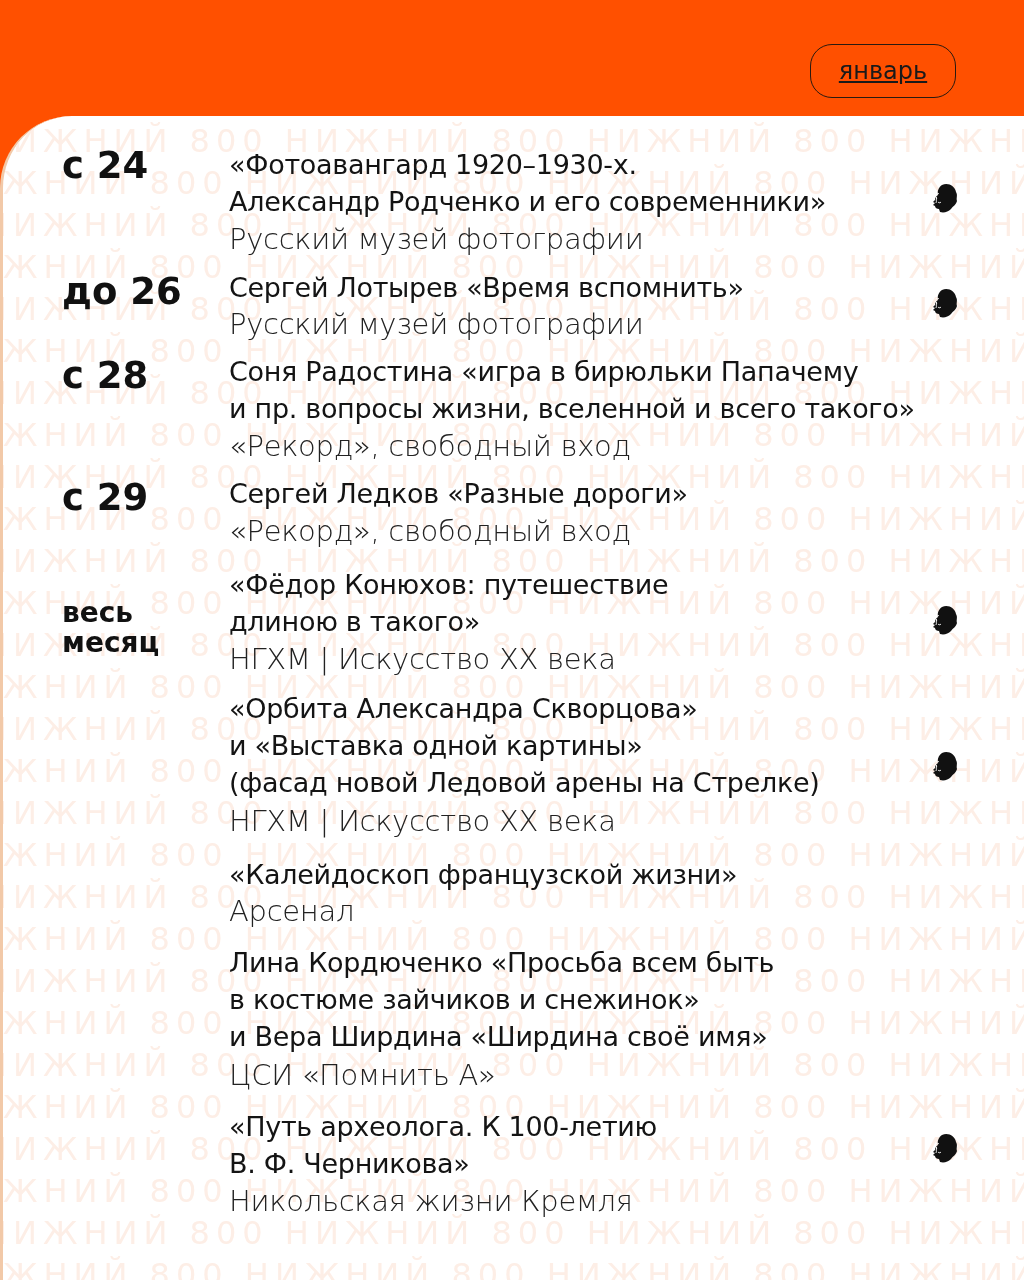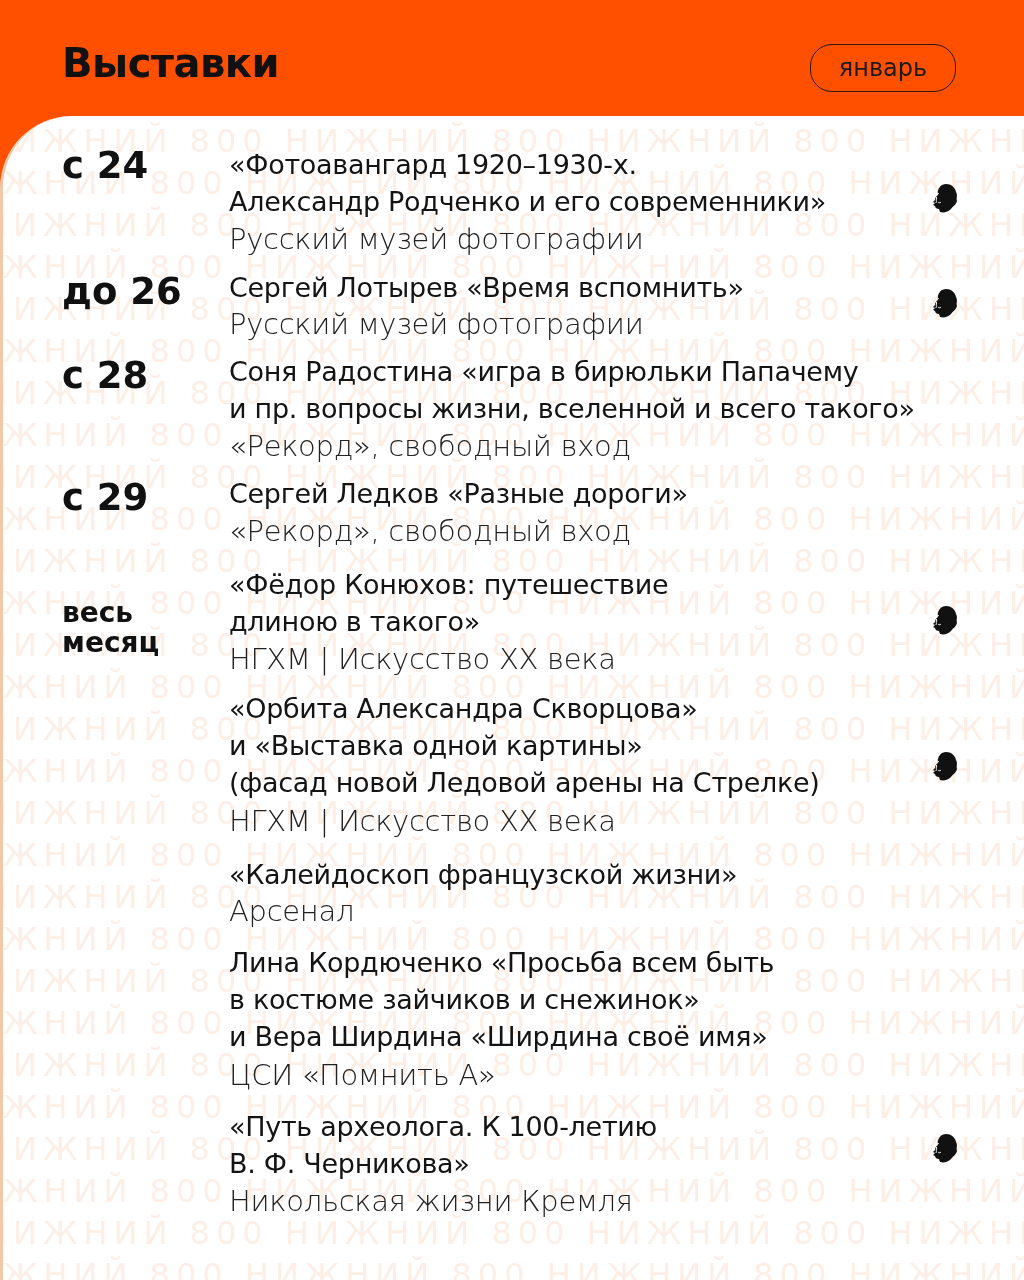--- a/index.html
+++ b/index.html
@@ -1,33 +1,32 @@
 <!DOCTYPE html>
 <html><head>
   <meta charset="utf-8">
   <style>
     html, body { margin:0; padding:0; }
     body { width:1024px; height:1280px; background:#ff5000; position:relative; overflow:hidden; font-family:"Liberation Sans", sans-serif; color:#111; }
     .header { position:absolute; left:0; top:0; width:1024px; height:120px; background:#ff5000; }
     .title { position:absolute; left:62px; top:40px; font-size:40px; font-weight:700; letter-spacing:-0.5px; color:#111; font-family:"DejaVu Sans", sans-serif; }
-    .month-pill { position:absolute; left:810px; top:44px; width:146px; height:48px; border:1.5px solid #2a1a10; border-radius:22px; box-sizing:border-box; display:flex; align-items:center; justify-content:center; font-size:24px; color:#1a1a1a; font-family:"DejaVu Sans", sans-serif; }
+    .month-pill { position:absolute; left:810px; top:44px; width:146px; height:54px; border:1.5px solid #2a1a10; border-radius:22px; box-sizing:border-box; display:flex; align-items:center; justify-content:center; font-size:24px; color:#1a1a1a; font-family:"DejaVu Sans", sans-serif;text-decoration:underline; }
     .card { position:absolute; left:0; top:116px; width:1024px; height:1164px; background:#fff; border-top-left-radius:72px; border-left:3px solid #f2c9a8; box-sizing:border-box; overflow:hidden; }
     .wm { position:absolute; left:0; top:0; width:100%; height:100%; pointer-events:none; }
     .wm-row { position:absolute; left:-20px; white-space:nowrap; font-family:"DejaVu Sans", sans-serif; font-size:32px; letter-spacing:6px; color:#fdeee6; font-weight:400; }
     .date { position:absolute; left:62px; font-family:"DejaVu Sans", sans-serif; font-weight:700; font-size:37px; line-height:40px; color:#111; }
     .date.small { font-size:28px; line-height:30px;margin-top:32px; }
     .ttl { position:absolute; left:229px; font-family:"DejaVu Sans", sans-serif; font-size:27px; line-height:37px; color:#141414; white-space:pre-line; letter-spacing:-0.3px; }
     .venue { position:absolute; left:229px; font-family:"DejaVu Sans", sans-serif; font-size:29px; line-height:30px; color:#222; font-weight:300; letter-spacing:-0.3px; }
     .pushkin { position:absolute; left:926px; width:34px; height:34px; }
   </style>
 </head>
 <body>
 
 <div class="header">
-  <div class="title">Выставки</div>
   <div class="month-pill">январь</div>
 </div>
 
 <div class="card">
   <div class="wm">
     <div class="wm-row" style="top:6px">НИЖНИЙ 800 НИЖНИЙ 800 НИЖНИЙ 800 НИЖНИЙ 800</div>
     <div class="wm-row" style="top:48px;left:-60px">НИЖНИЙ 800 НИЖНИЙ 800 НИЖНИЙ 800 НИЖНИЙ 800</div>
     <div class="wm-row" style="top:90px">НИЖНИЙ 800 НИЖНИЙ 800 НИЖНИЙ 800 НИЖНИЙ 800</div>
     <div class="wm-row" style="top:132px;left:-60px">НИЖНИЙ 800 НИЖНИЙ 800 НИЖНИЙ 800 НИЖНИЙ 800</div>
     <div class="wm-row" style="top:174px">НИЖНИЙ 800 НИЖНИЙ 800 НИЖНИЙ 800 НИЖНИЙ 800</div>

